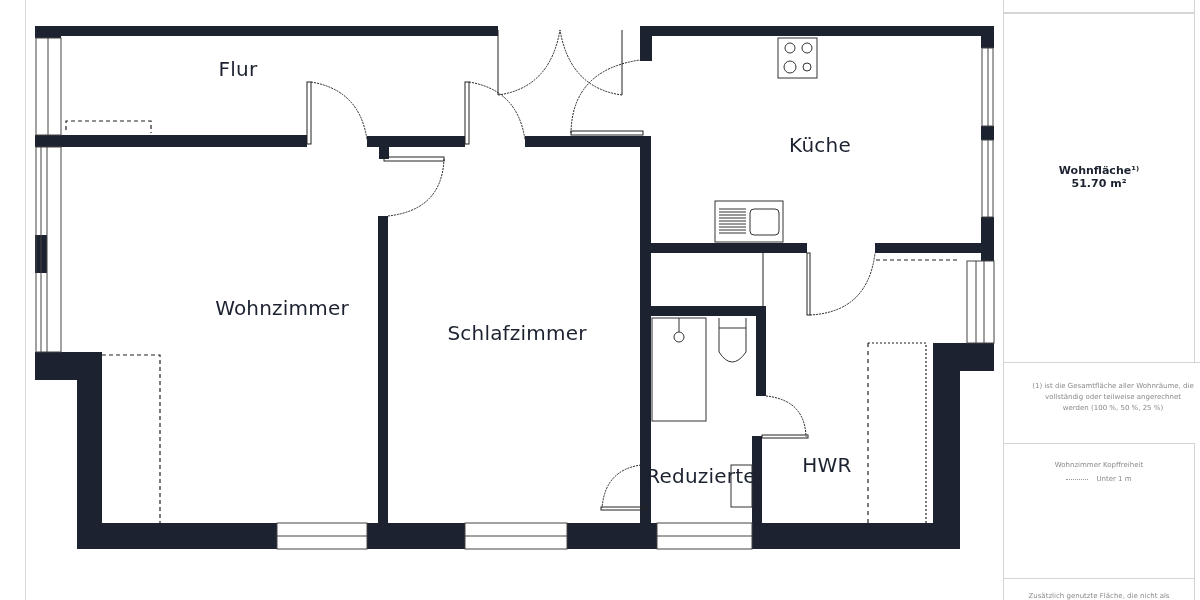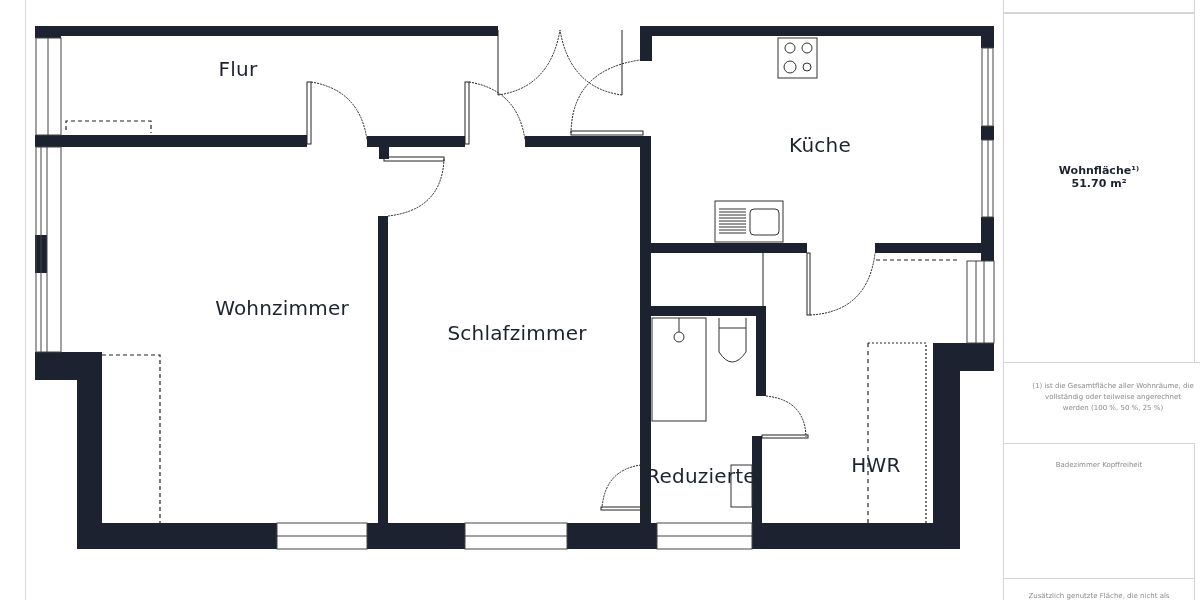--- a/index.html
+++ b/index.html
@@ -167,36 +167,40 @@
     <path d="M868 343 L926 343 L926 523" stroke-dasharray="2,2"></path>
     <path d="M876 260 L960 260" stroke-dasharray="4,3"></path>
   </g>
 </svg>
 
 <div class="room-label" style="left:238px;top:69px;">Flur</div>
 <div class="room-label" style="left:820px;top:138px;margin-top:7px;">Küche</div>
 <div class="room-label" style="left:234px;top:308px;margin-left:48px;">Wohnzimmer</div>
 <div class="room-label" style="left:517px;top:313px;margin-top:20px;">Schlafzimmer</div>
 <div class="room-label" style="left:701px;top:476px;">Reduzierte</div>
-<div class="room-label" style="left:876px;top:465px;">HWR</div>
+<div class="room-label" style="left:827px;top:465px;">HWR</div>
 
 <div class="panel">
   <div class="panel-box" style="top:0;height:12px;border-top:none;border-bottom:1px solid #d5d5d5;"></div>
 
   <div class="panel-box" style="top:13px;height:348px;">
     <div style="position:absolute;top:150px;left:0;right:0;">
       <div class="area-title">Wohnfläche¹⁾</div>
       <div class="area-value">51.70 m²</div>
     </div>
   </div>
 
   <div class="panel-box" style="top:362px;height:80px;padding-left:14px;">
     <div class="small-text" style="margin-top:18px;">(1) ist die Gesamtfläche aller Wohnräume, die vollständig oder teilweise angerechnet werden (100 %, 50 %, 25 %)</div>
   </div>
 
   <div class="panel-box" style="top:443px;height:134px;">
-    <div class="small-text" style="margin-top:16px;">Badezimmer Kopffreiheit</div>
+    <div class="small-text" style="margin-top:16px;">Wohnzimmer Kopffreiheit</div>
+    <div class="legend-row">
+      <span class="legend-line" style="border-top:1px dotted #999;"></span>
+      <span>Unter 1 m</span>
+    </div>
   </div>
 
   <div class="panel-box" style="top:578px;height:30px;">
     <div class="small-text" style="margin-top:12px;">Zusätzlich genutzte Fläche, die nicht als Wohnfläche gilt</div>
   </div>
 </div>
 
 </body></html>

